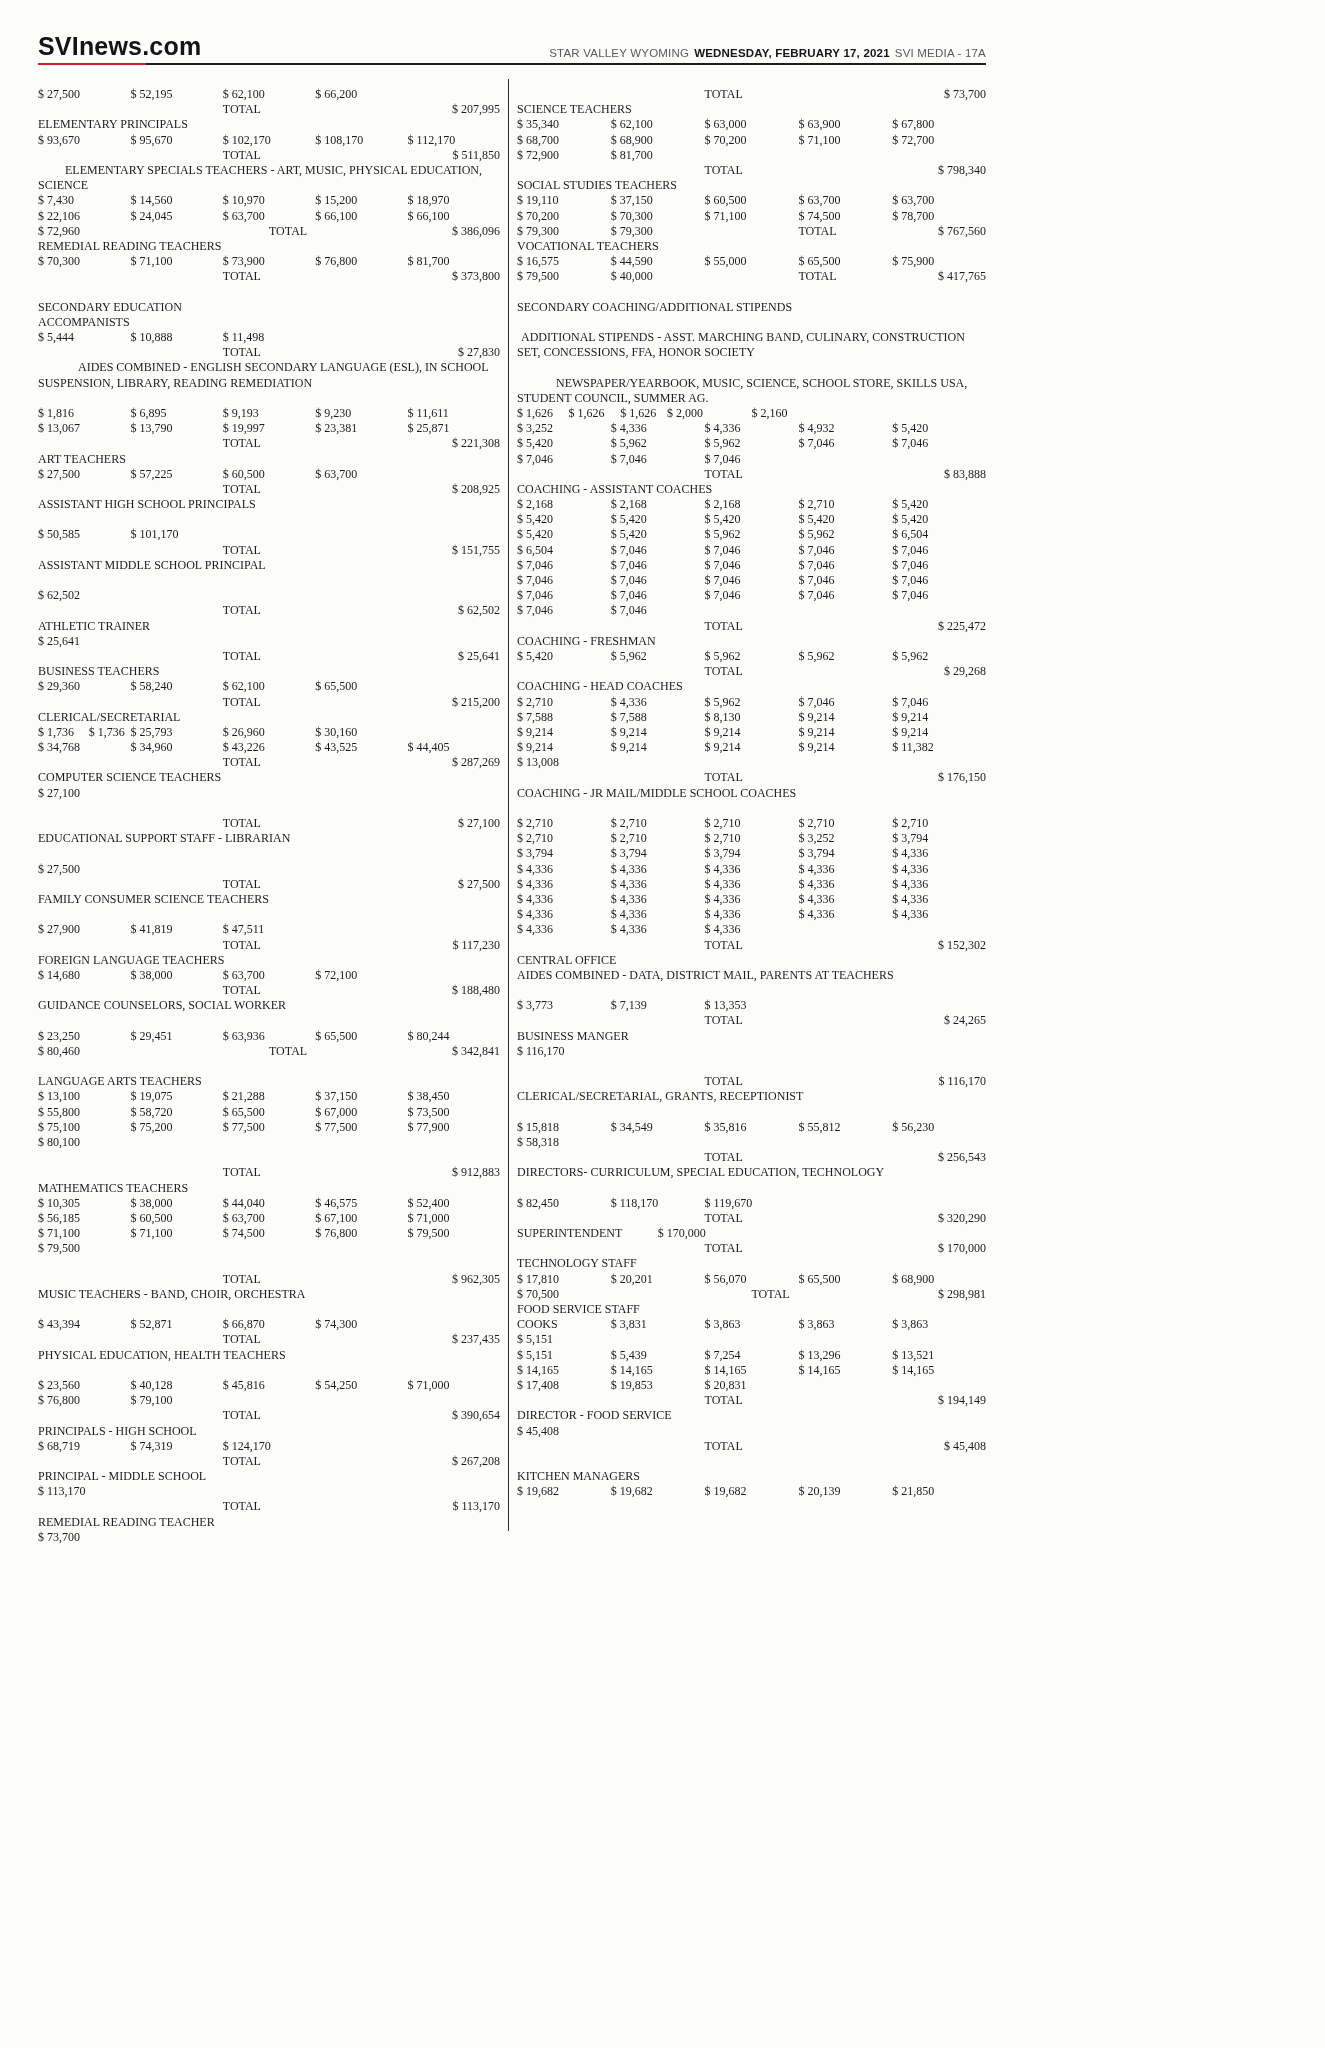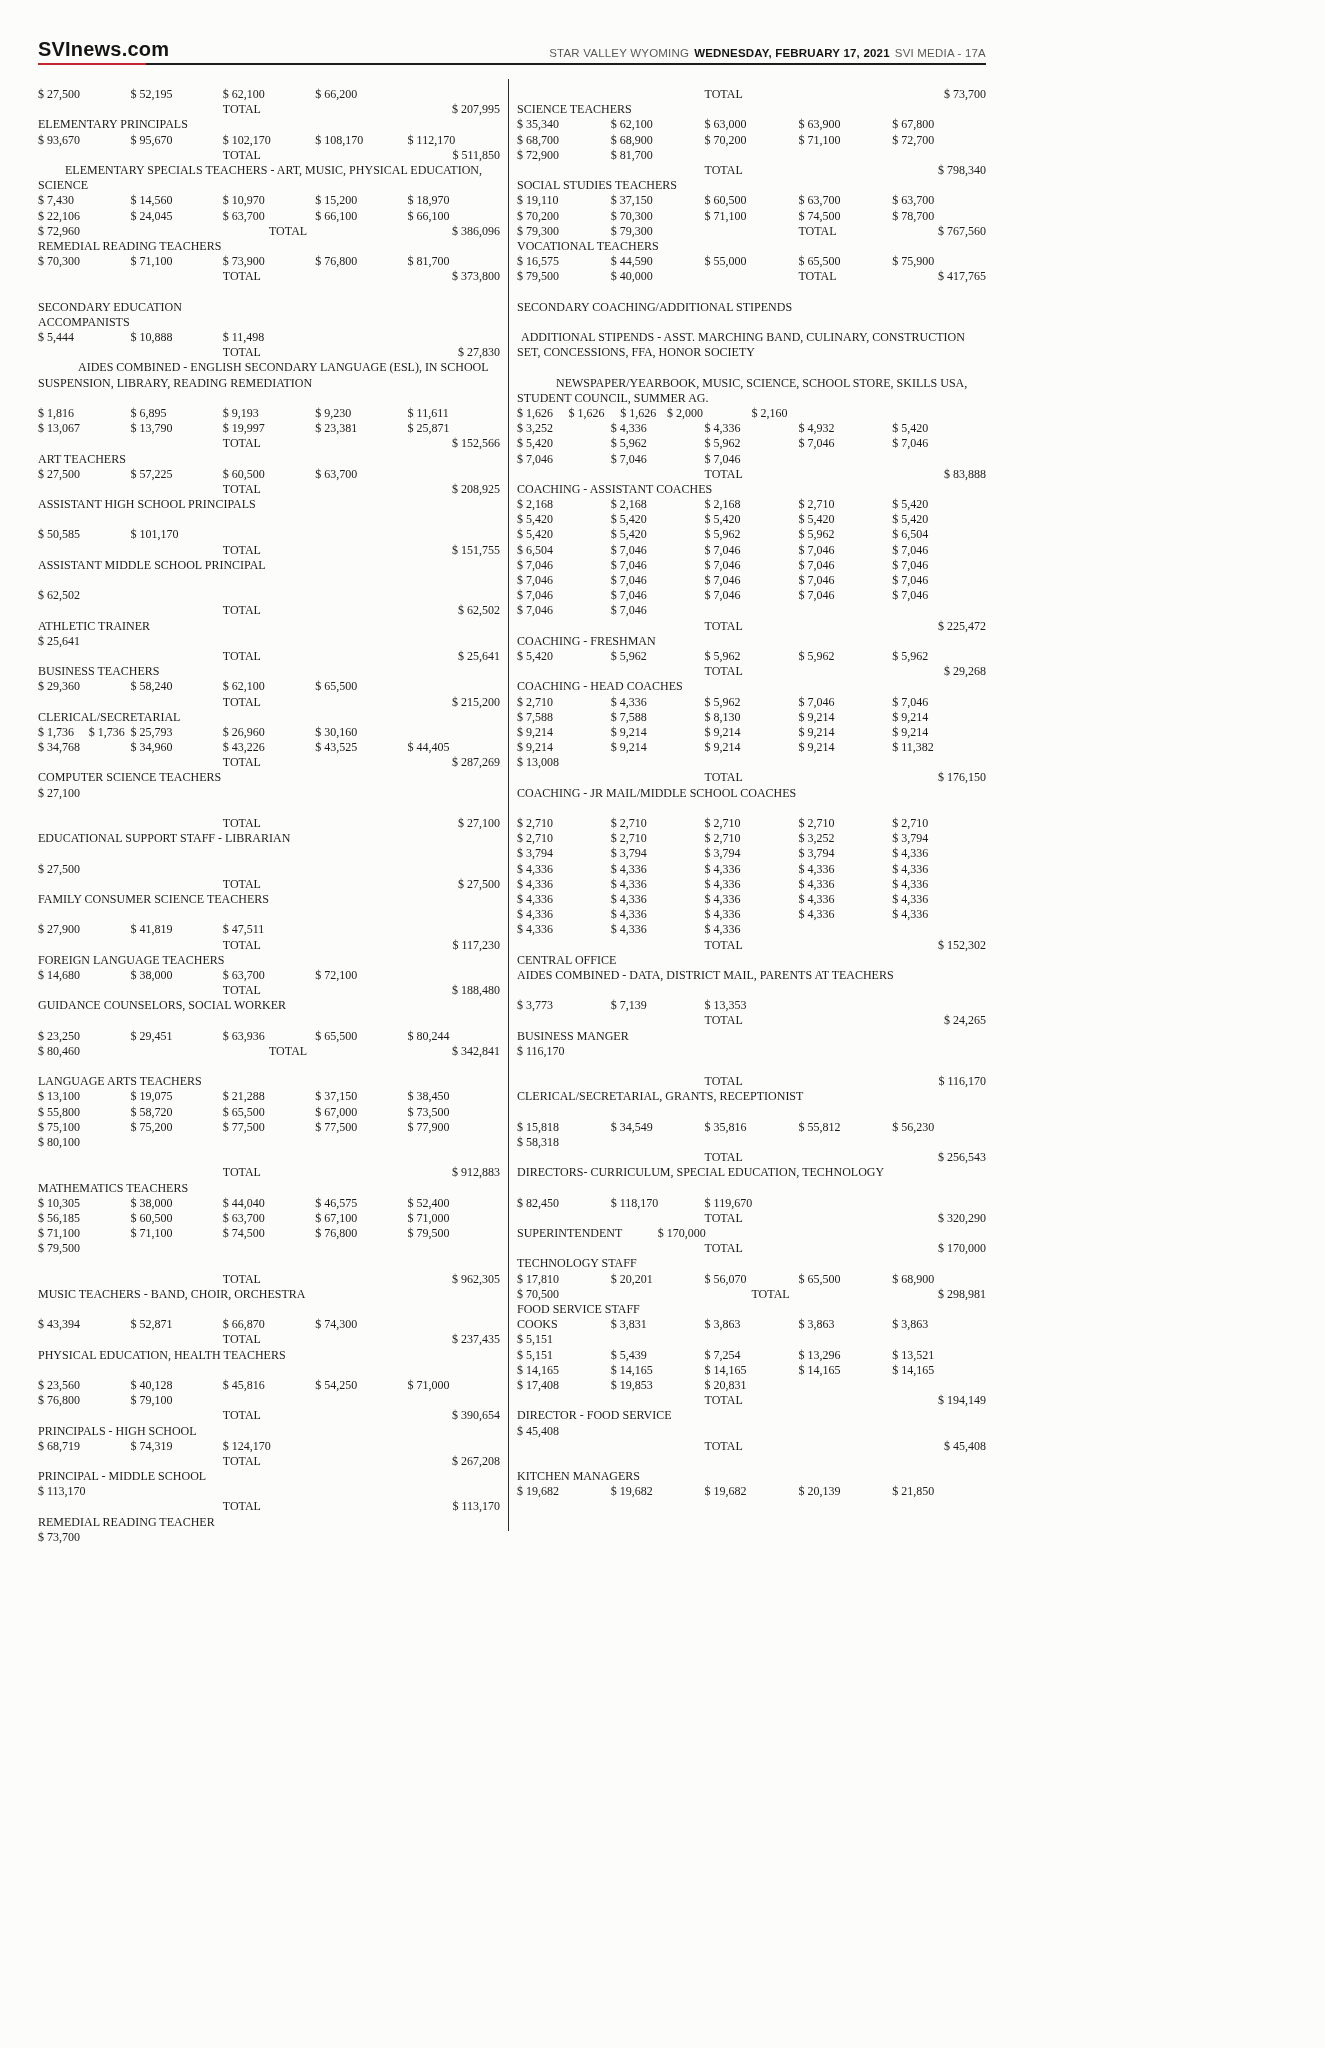--- a/index.html
+++ b/index.html
@@ -4,21 +4,21 @@
 <style>
   html,body{margin:0;padding:0}
   body{
     width:1325px;height:2048px;background:#fcfcfb;position:relative;overflow:hidden;
     font-family:"Liberation Serif",serif;color:#1b1b1b;
   }
   .page{position:absolute;left:38px;top:36px;width:948px}
   .header{position:relative;height:27px}
   .brand{
     position:absolute;left:0;bottom:2px;
-    font-family:"Liberation Sans",sans-serif;font-weight:700;font-size:20px;
+    font-family:"Liberation Sans",sans-serif;font-weight:700;font-size:25px;
     letter-spacing:.2px;color:#141414;
   }
   .mast{
     position:absolute;right:0;bottom:4px;display:flex;gap:5px;white-space:nowrap;
     font-family:"Liberation Sans",sans-serif;font-size:11.5px;color:#5a5a5a;letter-spacing:.2px;
   }
   .mast .strong{font-weight:700;color:#141414}
   .rule{position:relative;border-top:2px solid #1d1d1d}
   .accent{position:absolute;left:0;top:-2px;width:108px;height:2px;background:#c1272d}
   .content{position:relative;margin-top:22px}
@@ -126,21 +126,21 @@
         </div>
         <div class="line">
           <span class="cell" style="left: 0%;">$ 13,067</span>
           <span class="cell" style="left: 20%;">$ 13,790</span>
           <span class="cell" style="left: 40%;">$ 19,997</span>
           <span class="cell" style="left: 60%;">$ 23,381</span>
           <span class="cell" style="left: 80%;">$ 25,871</span>
         </div>
         <div class="line">
           <span class="cell" style="left: 40%;">TOTAL</span>
-          <span class="cell end">$ 152,566</span>
+          <span class="cell end">$ 221,308</span>
         </div>
         <div class="line">ART TEACHERS</div>
         <div class="line">
           <span class="cell" style="left: 0%;">$ 27,500</span>
           <span class="cell" style="left: 20%;">$ 57,225</span>
           <span class="cell" style="left: 40%;">$ 60,500</span>
           <span class="cell" style="left: 60%;">$ 63,700</span>
         </div>
         <div class="line">
           <span class="cell" style="left: 40%;">TOTAL</span>

